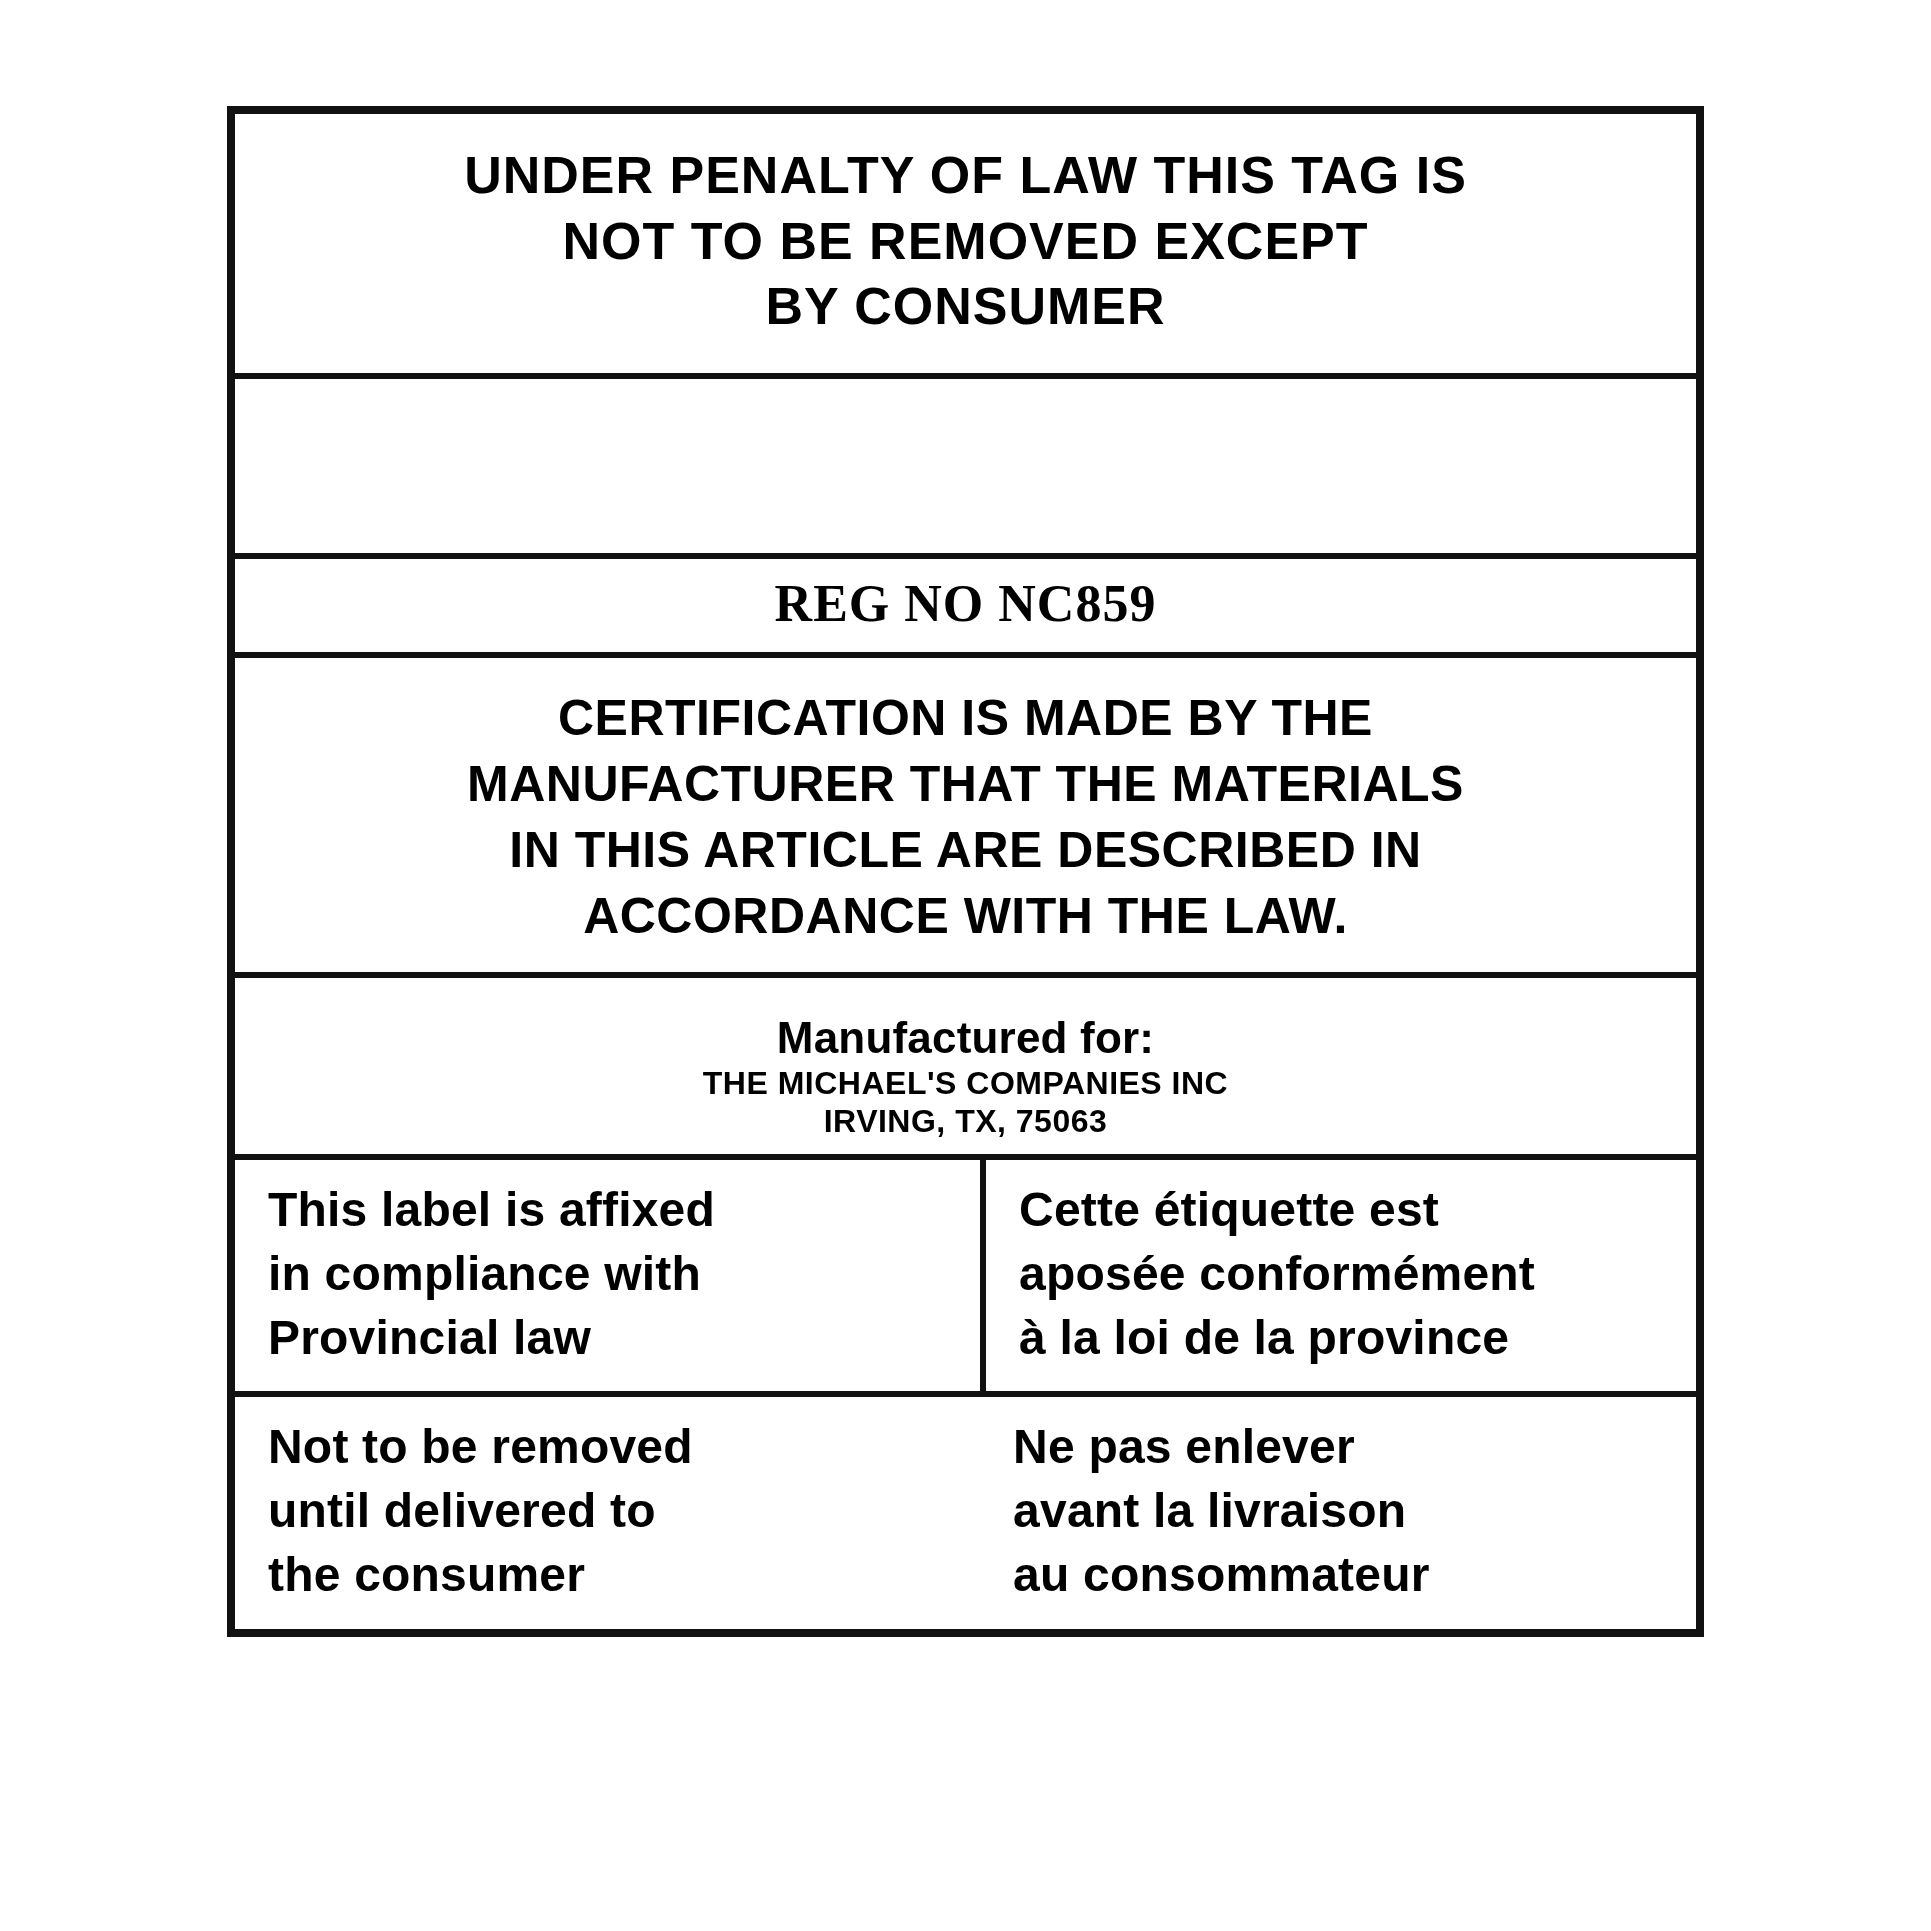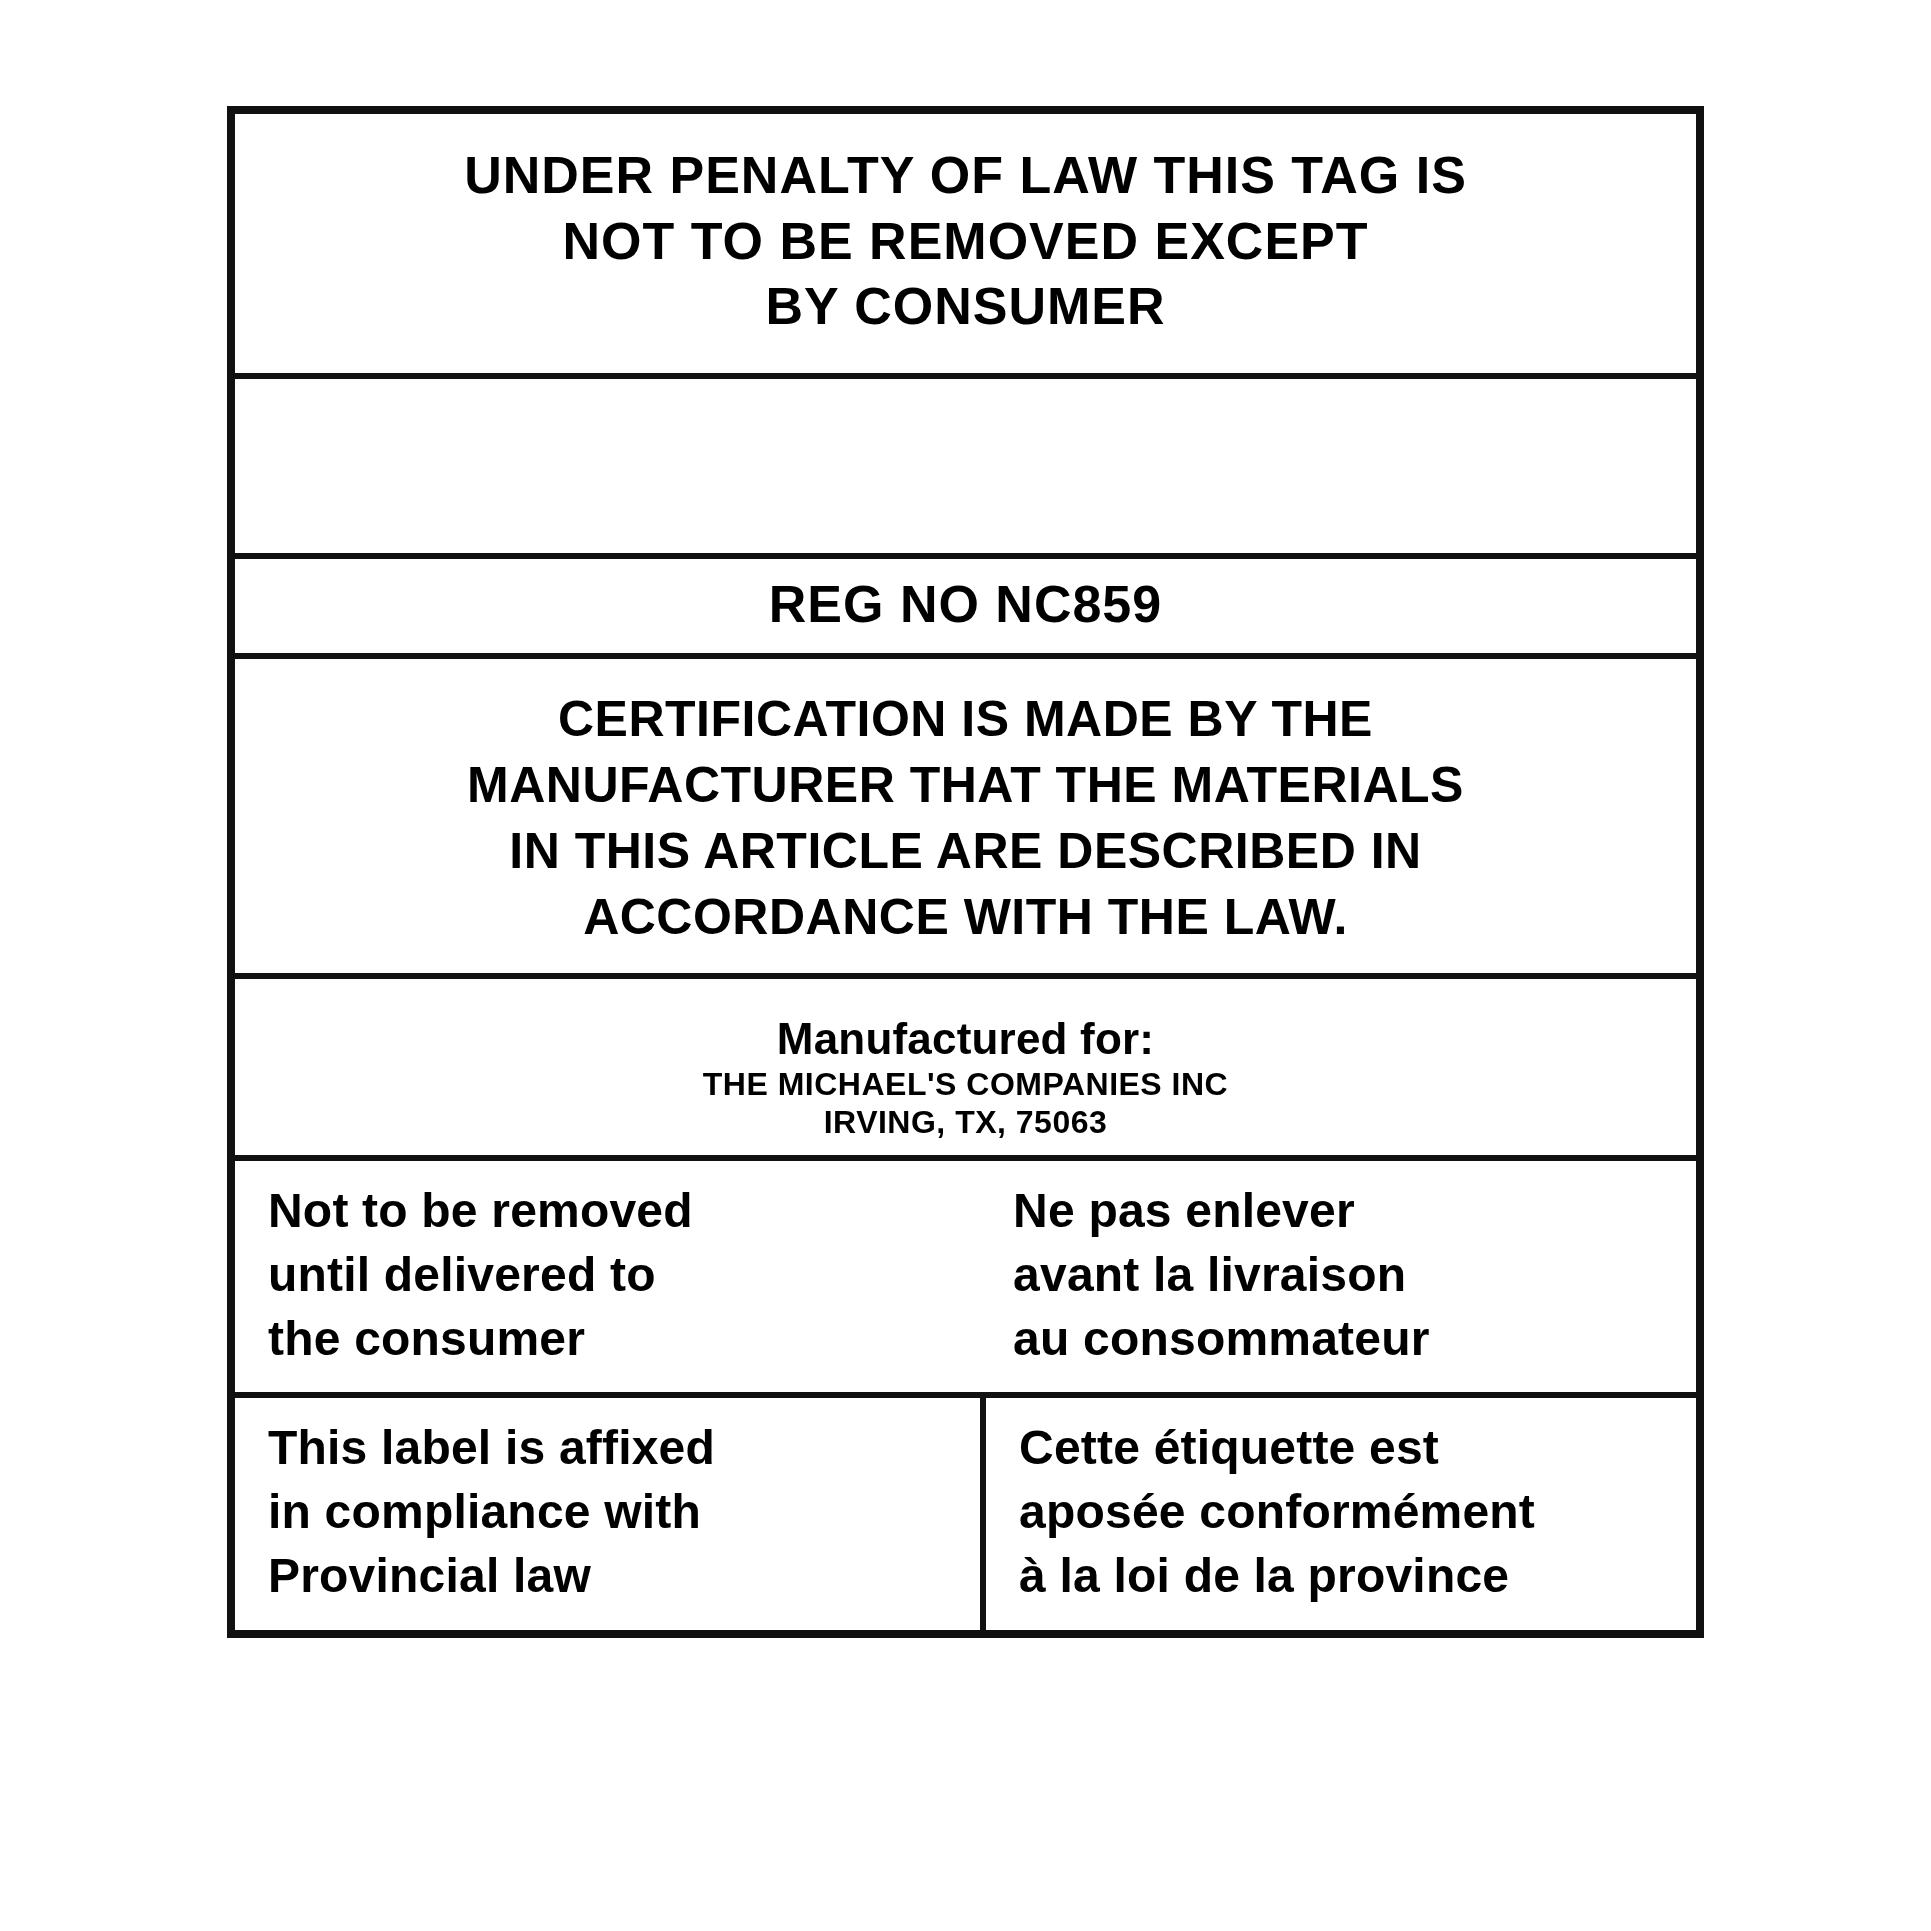--- a/index.html
+++ b/index.html
@@ -52,20 +52,21 @@
     font-weight: bold;
     letter-spacing: 1px;
   }
   
   .r-blank {
     height: 180px;
   }
   
   .r-reg {
     padding: 15.4px 19.3px 19.3px 19.3px;
+    font-family: Liberation Serif, serif;
   }
   .r-reg .line {
     font-size: 52px;
     font-weight: bold;
     letter-spacing: 1px;
   }
   
   .r-cert {
     padding: 27px 29px 23px 29px;
   }
@@ -143,41 +144,41 @@
       <div class="line">IN THIS ARTICLE ARE DESCRIBED IN</div>
       <div class="line">ACCORDANCE WITH THE LAW.</div>
     </div>
 
     <div class="row r-manu center-text">
       <div class="line-small">Manufactured for:</div>
       <div class="line">THE MICHAEL'S COMPANIES INC</div>
       <div class="line">IRVING, TX, 75063</div>
     </div>
 
+    <div class="row r-bi divided">
+      <div class="cell left">
+        <div class="line">This label is affixed</div>
+        <div class="line">in compliance with</div>
+        <div class="line">Provincial law</div>
+      </div>
+      <div class="cell right">
+        <div class="line">Cette étiquette est</div>
+        <div class="line">aposée conformément</div>
+        <div class="line">à la loi de la province</div>
+      </div>
+    </div>
+
     <div class="row r-bi">
       <div class="cell left">
         <div class="line">Not to be removed</div>
         <div class="line">until delivered to</div>
         <div class="line">the consumer</div>
       </div>
       <div class="cell right">
         <div class="line">Ne pas enlever</div>
         <div class="line">avant la livraison</div>
         <div class="line">au consommateur</div>
       </div>
     </div>
 
-    <div class="row r-bi divided">
-      <div class="cell left">
-        <div class="line">This label is affixed</div>
-        <div class="line">in compliance with</div>
-        <div class="line">Provincial law</div>
-      </div>
-      <div class="cell right">
-        <div class="line">Cette étiquette est</div>
-        <div class="line">aposée conformément</div>
-        <div class="line">à la loi de la province</div>
-      </div>
-    </div>
-
   </div>
 </div>
 
 
 </body></html>

